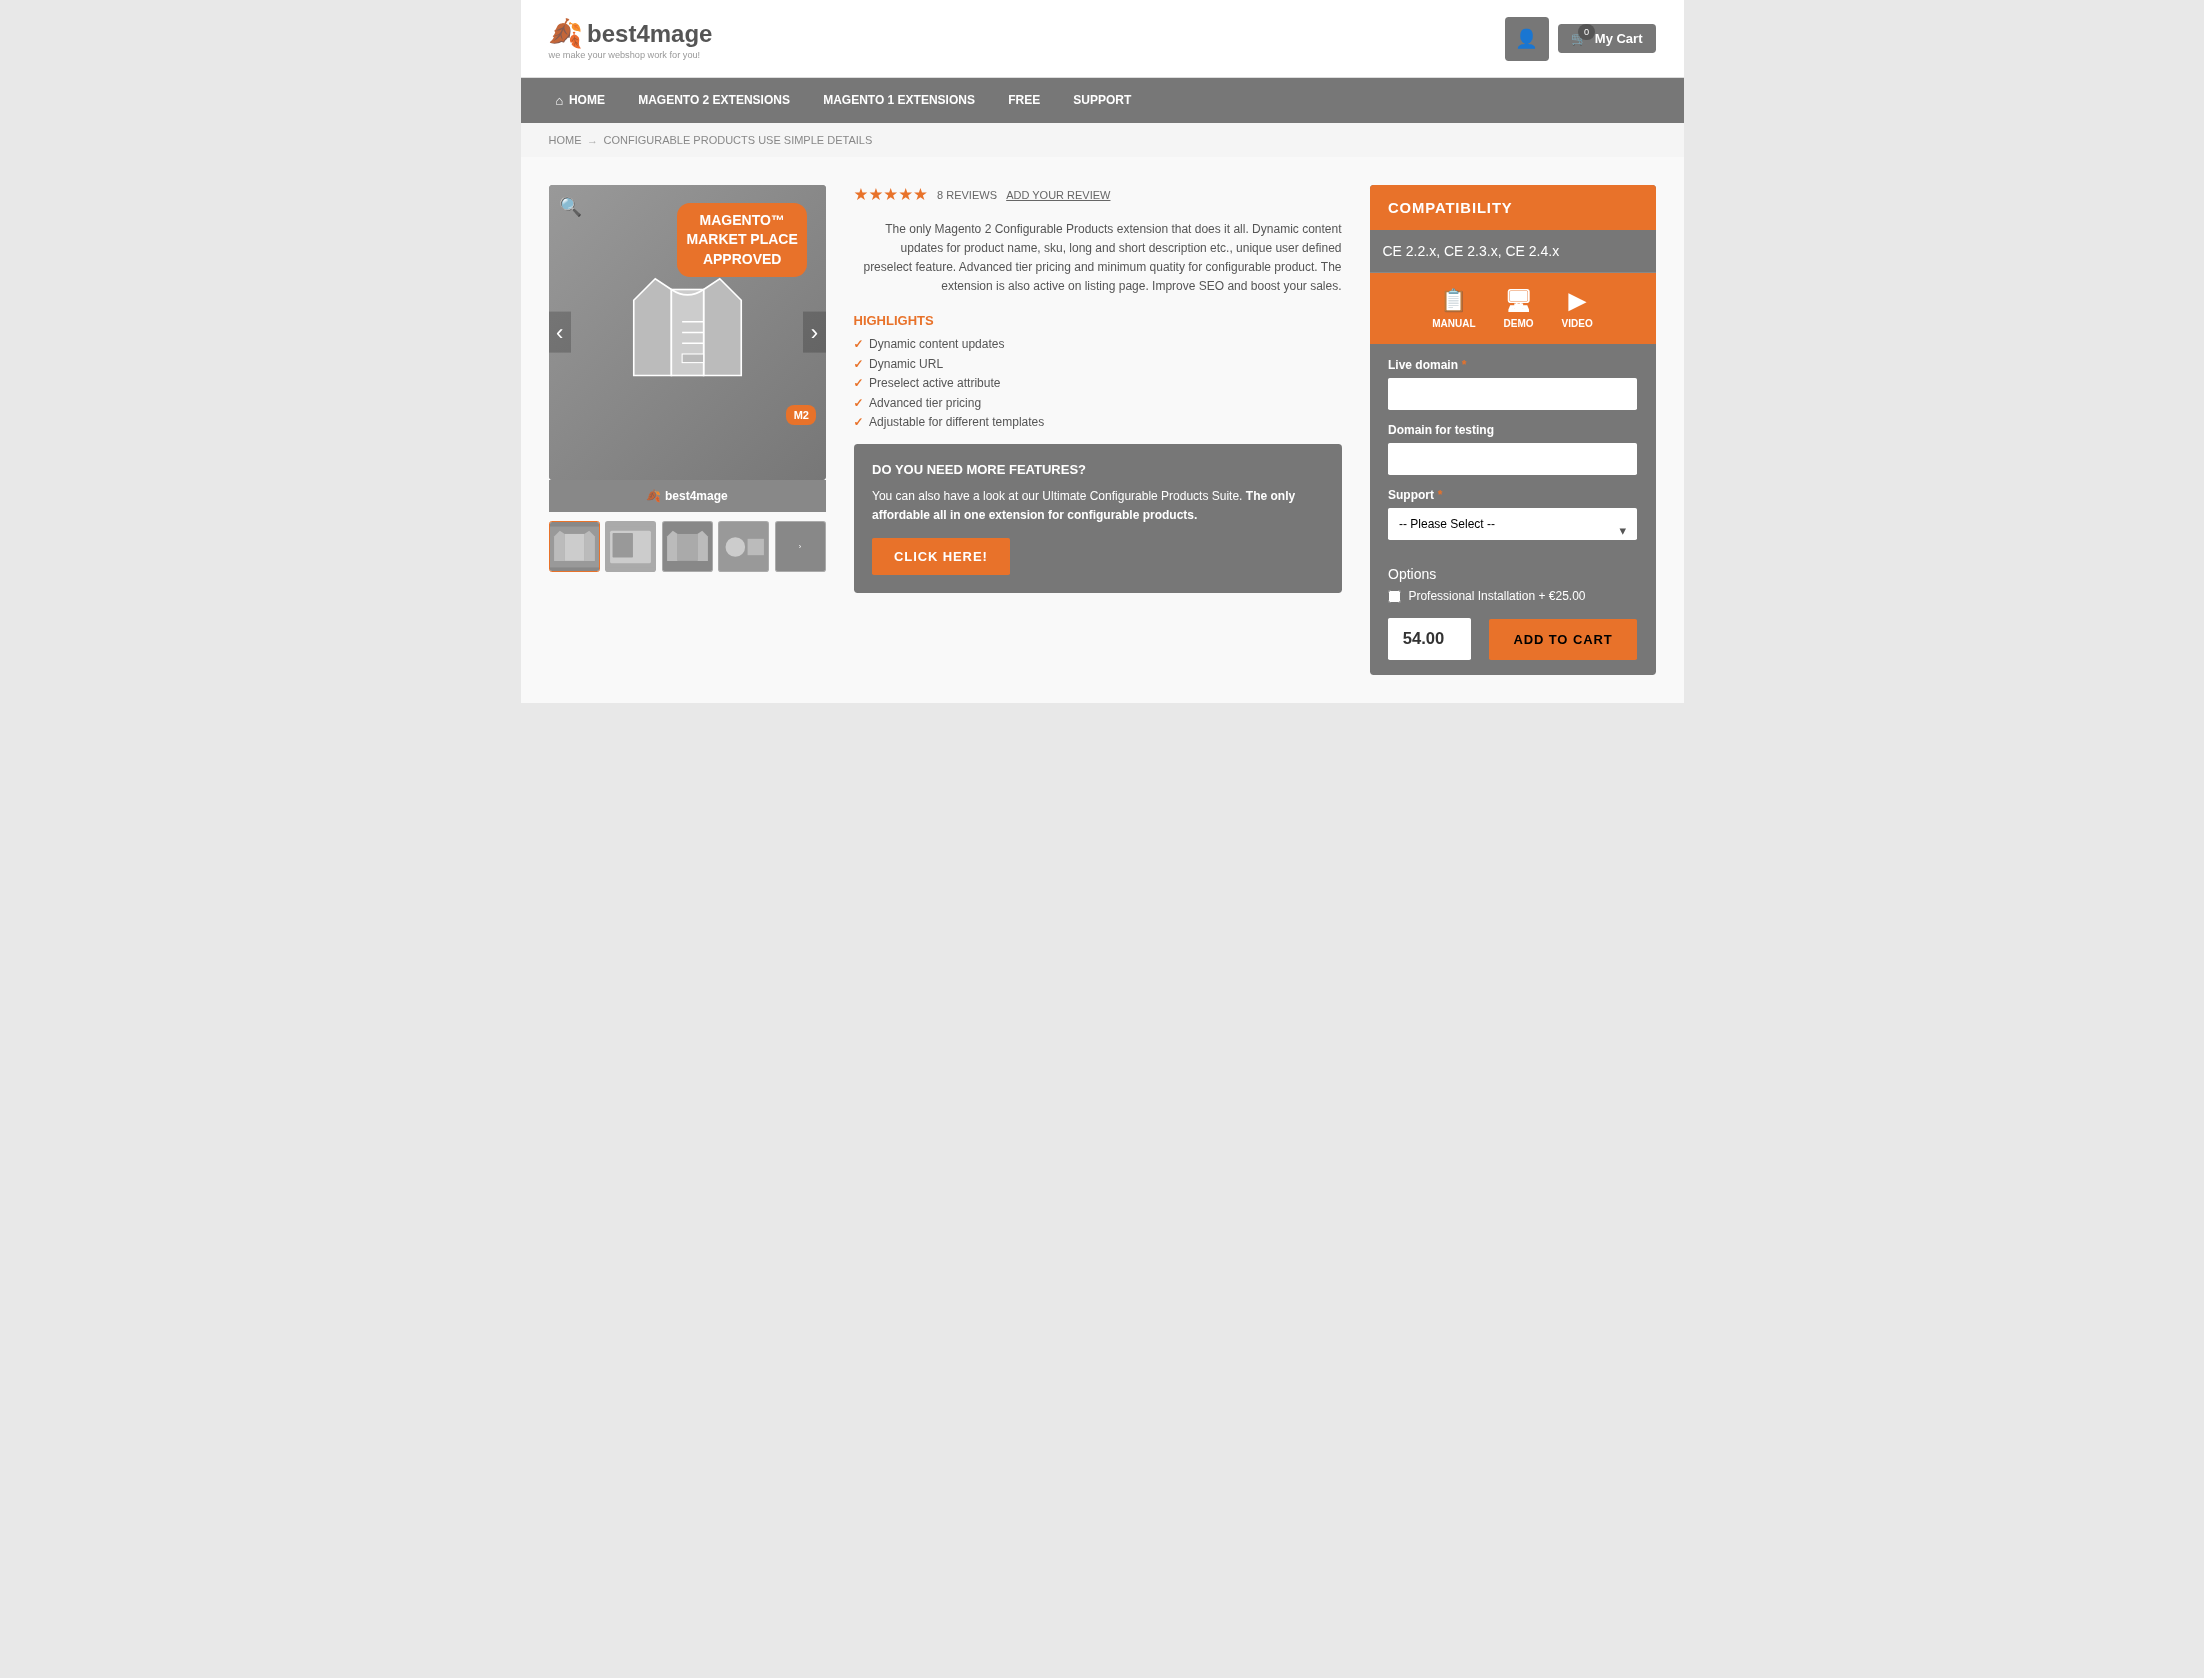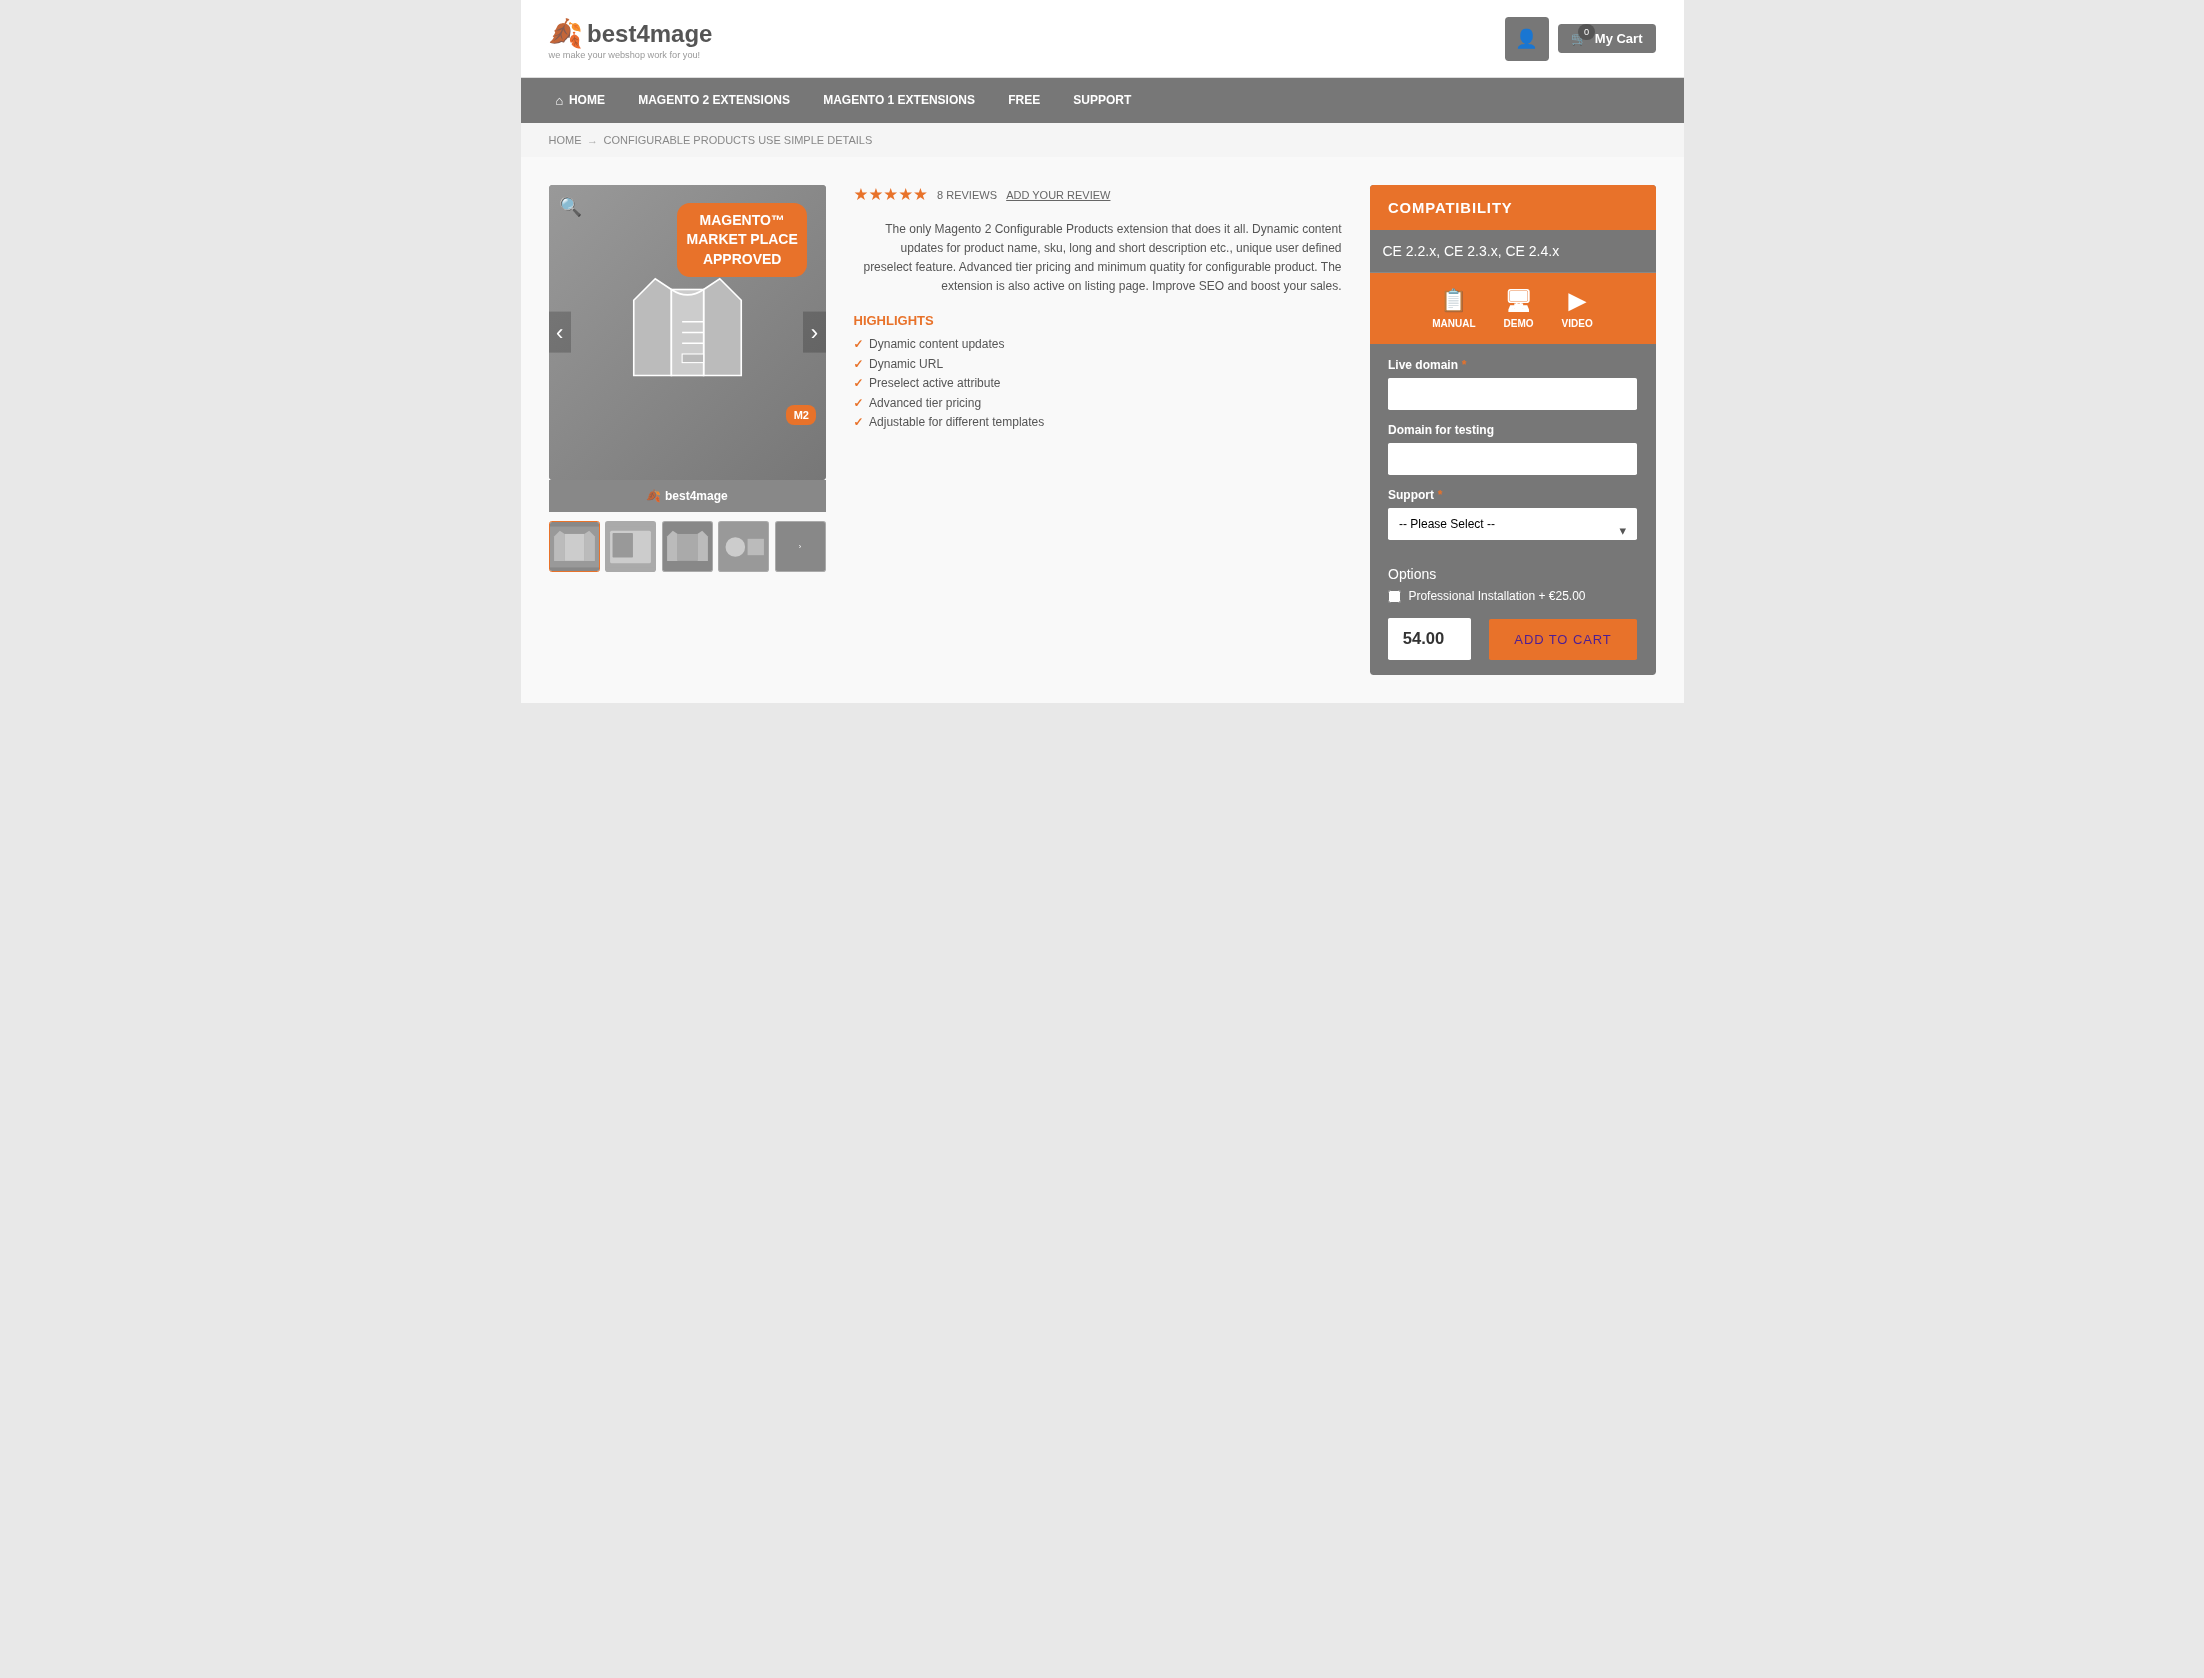--- a/index.html
+++ b/index.html
@@ -79,21 +79,21 @@
     .form-input { width: 100%; padding: 9.2px 11px; border: none; border-radius: 1.8px; font-size: 12px; margin-bottom: 13px; background: #fff; }
     .form-select { width: 100%; padding: 9.2px 11px; border: none; border-radius: 1.8px; font-size: 12px; margin-bottom: 13px; background: #fff; appearance: none; cursor: pointer; }
     .select-wrapper { position: relative; margin-bottom: 13px; }
     .select-wrapper::after { content: '▾'; position: absolute; right: 11px; top: 50%; transform: translateY(-50%); color: #555; pointer-events: none; }
     .options-section { margin-bottom: 14.8px; }
     .options-title { color: #fff; font-size: 14px; font-weight: normal; margin-bottom: 7.4px; }
     .option-item { display: flex; align-items: center; gap: 7.4px; color: #fff; font-size: 12px; }
     .option-checkbox { width: 13px; height: 13px; cursor: pointer; }
     .add-to-cart-row { display: flex; align-items: center; gap: 18px; margin-top: 9.2px; }
     .price-display { background: #fff; padding: 11px 14.8px; border-radius: 1.8px; font-size: 16.6px; font-weight: bold; color: #333; min-width: 83px; }
-    .add-to-cart-btn { flex: 1; background: #e8722a; color: #4c1d95; border: none; padding: 13px 9.2px; font-size: 13px; font-weight: normal; cursor: pointer; border-radius: 1.8px; letter-spacing: 0.9px; }
+    .add-to-cart-btn { flex: 1; background: #e8722a; color: #000000; border: none; padding: 13px 9.2px; font-size: 13px; font-weight: bold; cursor: pointer; border-radius: 1.8px; letter-spacing: 0.9px; }
   </style>
 </head>
 <body>
 
 <div class="page-wrapper">
 
   <div class="header">
     <div class="logo-area">
       <div class="logo-text">
         <span class="logo-icon">🍂</span>
@@ -236,20 +236,28 @@
       </div>
       <div class="highlight-item">
         <span class="check-orange">✓</span>
         <span>Advanced tier pricing</span>
       </div>
       <div class="highlight-item">
         <span class="check-orange">✓</span>
         <span>Adjustable for different templates</span>
       </div>
 
+      <div class="more-features-box">
+        <div class="more-features-title">DO YOU NEED MORE FEATURES?</div>
+        <p class="more-features-text">
+          <span>You can also have a look at our Ultimate Configurable Products Suite.</span>
+          <strong> The only affordable all in one extension for configurable products.</strong>
+        </p>
+        <button class="click-here-btn">CLICK HERE!</button>
+      </div>
     </div>
 
     <div class="purchase-panel">
       <div class="compatibility-header">COMPATIBILITY</div>
       <div class="compat-versions">CE 2.2.x, CE 2.3.x, CE 2.4.x</div>
       <div class="docs-row">
         <div class="doc-item">
           <span class="doc-icon">📋</span>
           <span>MANUAL</span>
         </div>

